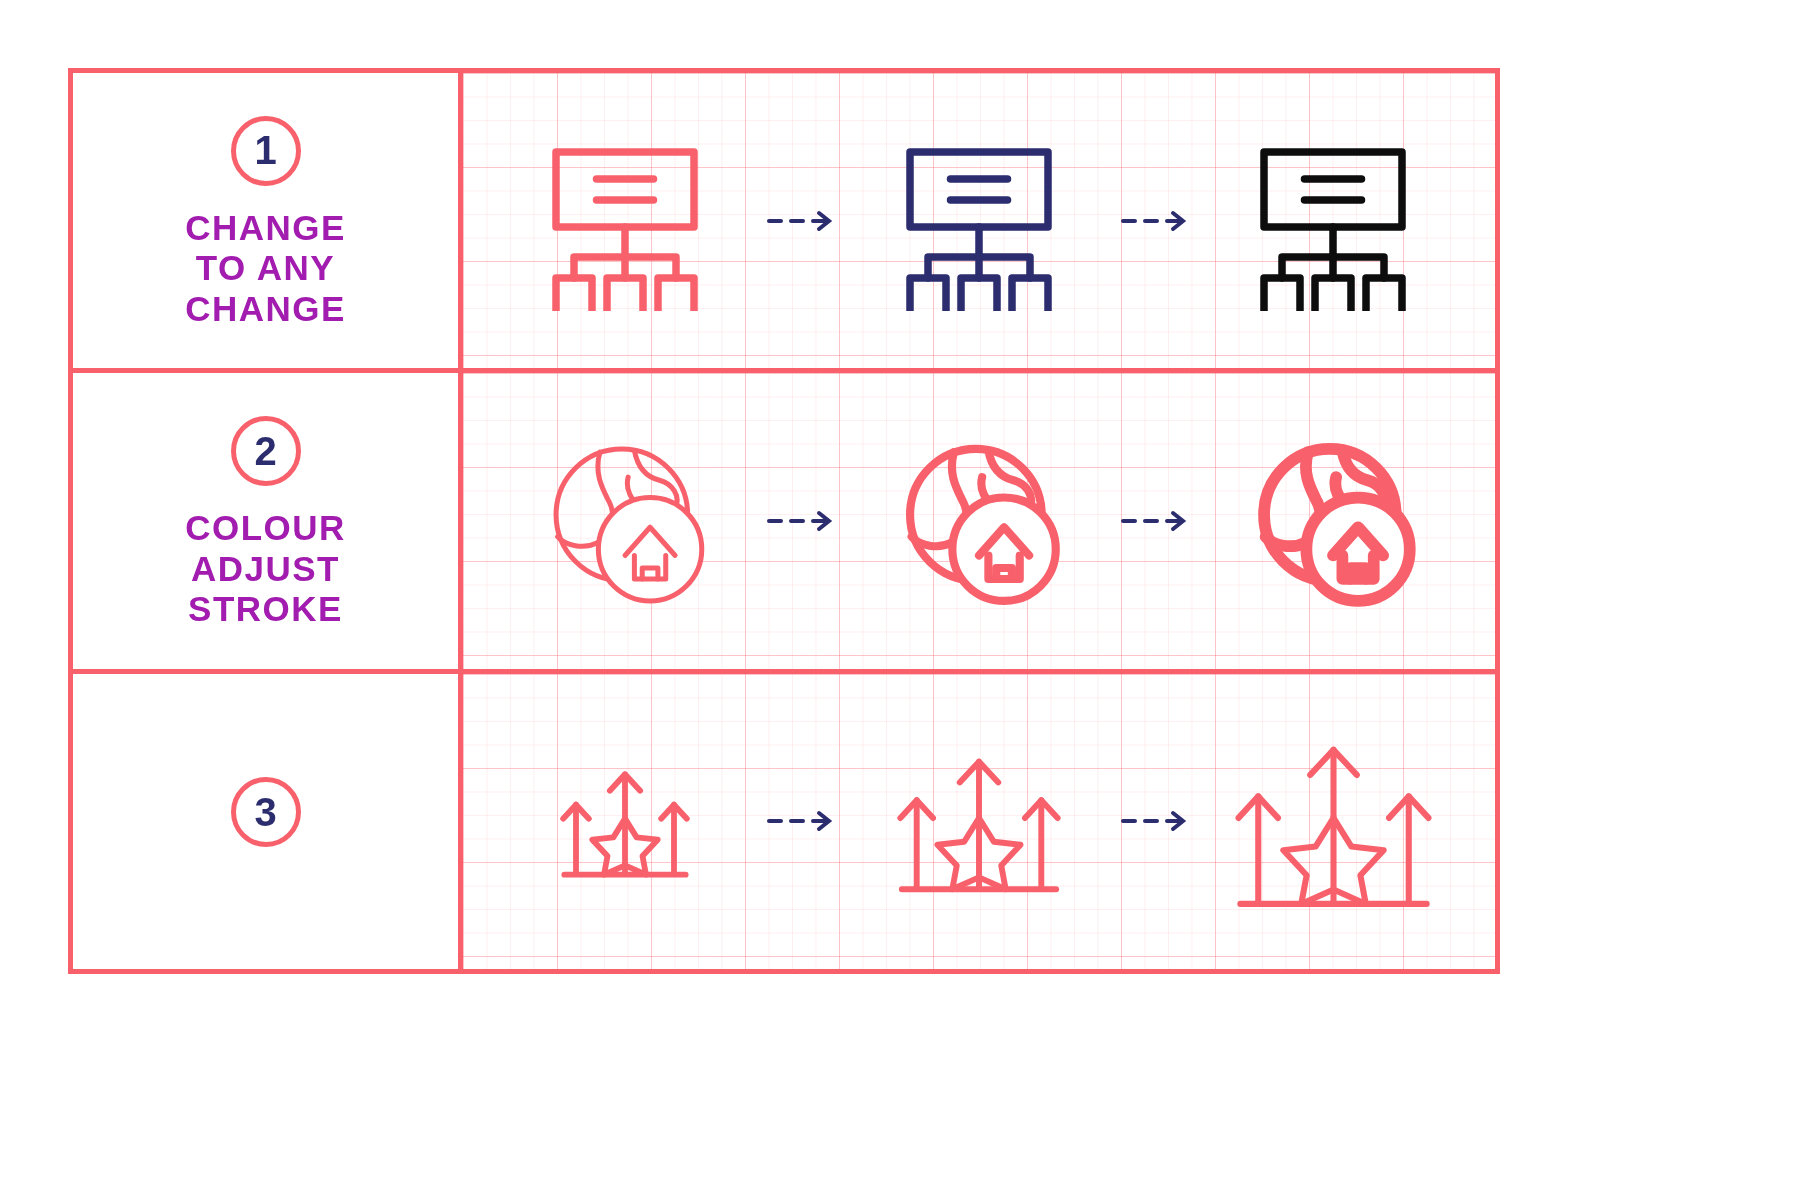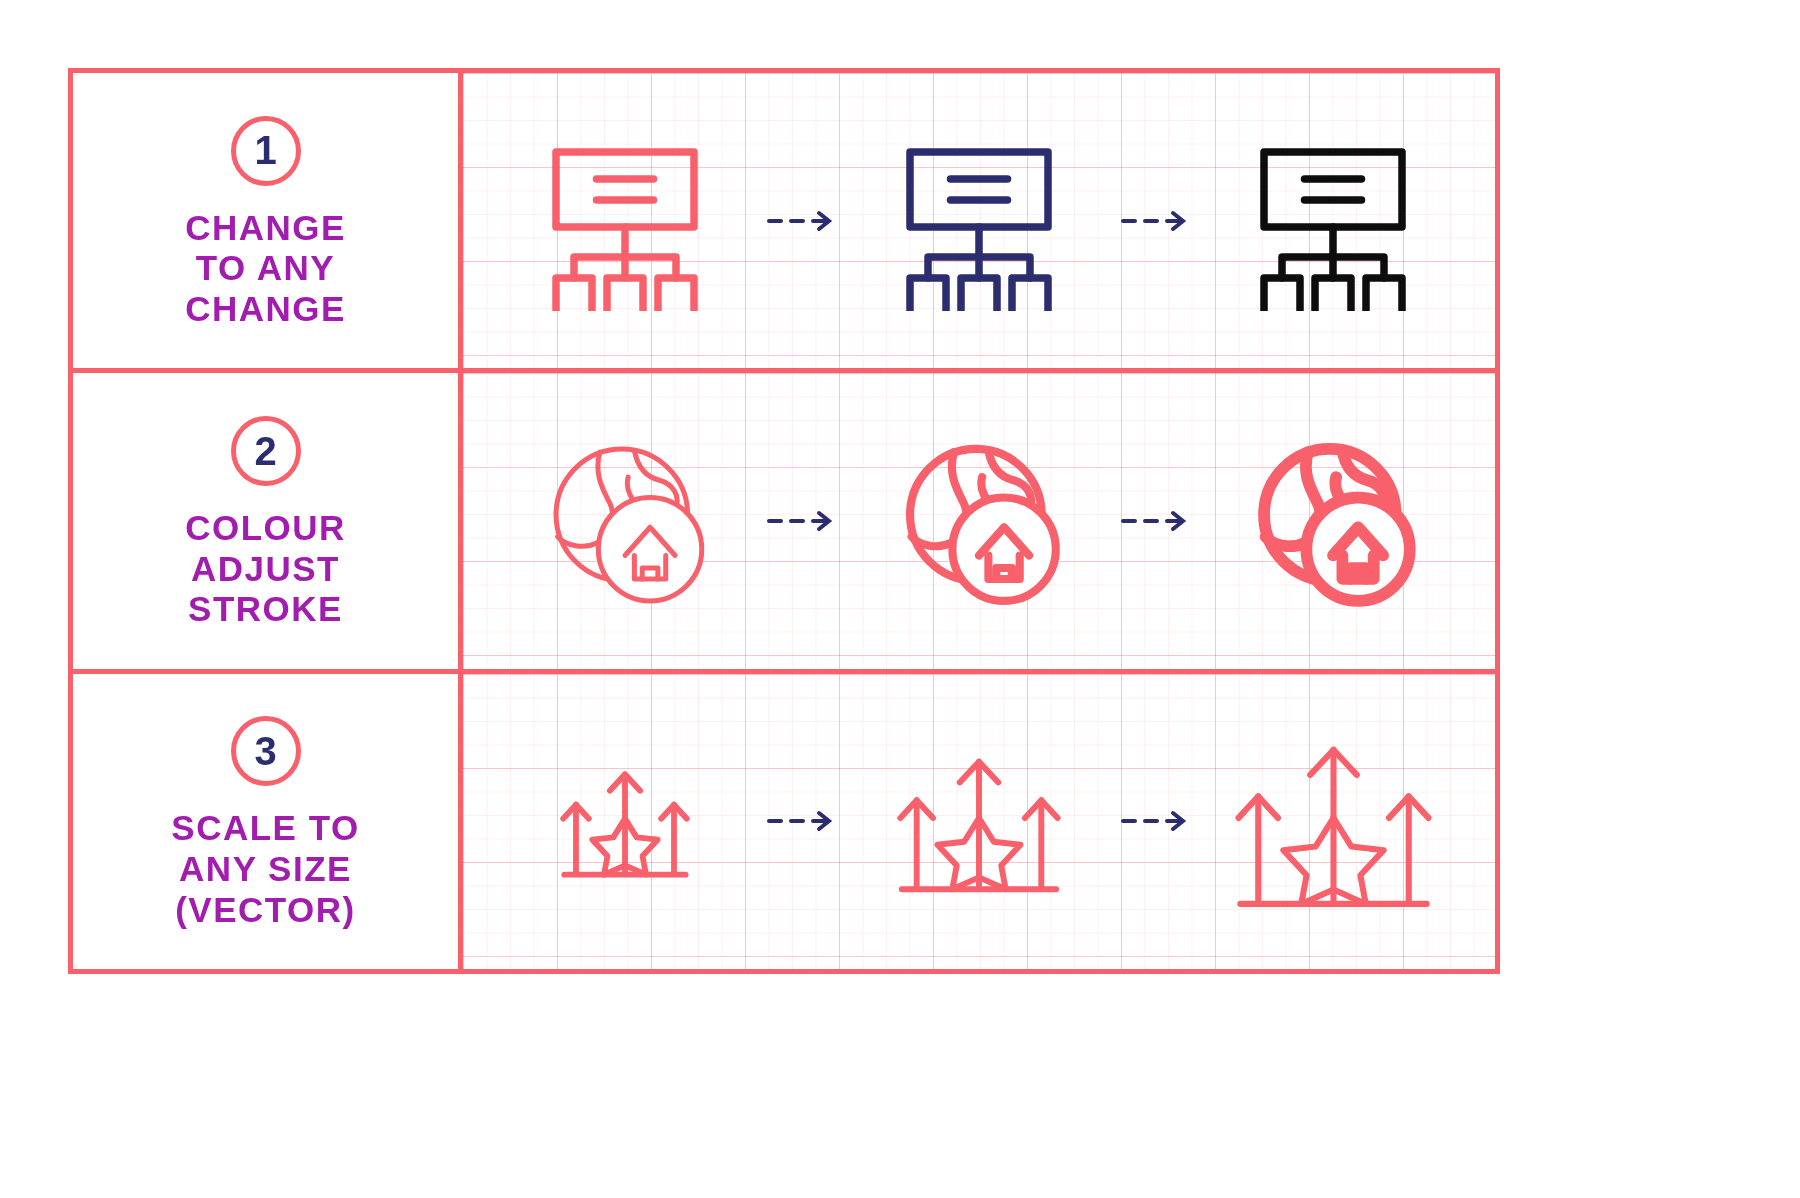--- a/index.html
+++ b/index.html
@@ -282,25 +282,20 @@
 
       </div>
     </div>
   </div>
 
   <div class="row">
     <div class="label-cell">
       <div class="num-circle">
         <span>3</span>
       </div>
-      <div class="label-text">
-        <span>SCALE TO</span>
-        <span>ANY SIZE</span>
-        <span>(VECTOR)</span>
-      </div>
     </div>
     <div class="icon-cell">
       <div class="icon-strip">
 
         <div class="slot s1">
           <svg width="140" height="140" viewBox="0 0 120 120">
             <g fill="none" stroke="#f8616b" stroke-width="5" stroke-linecap="round" stroke-linejoin="round">
               <line x1="18" y1="104" x2="18" y2="46"></line>
               <polyline points="7,58 18,46 29,58"></polyline>
               <line x1="102" y1="104" x2="102" y2="46"></line>

